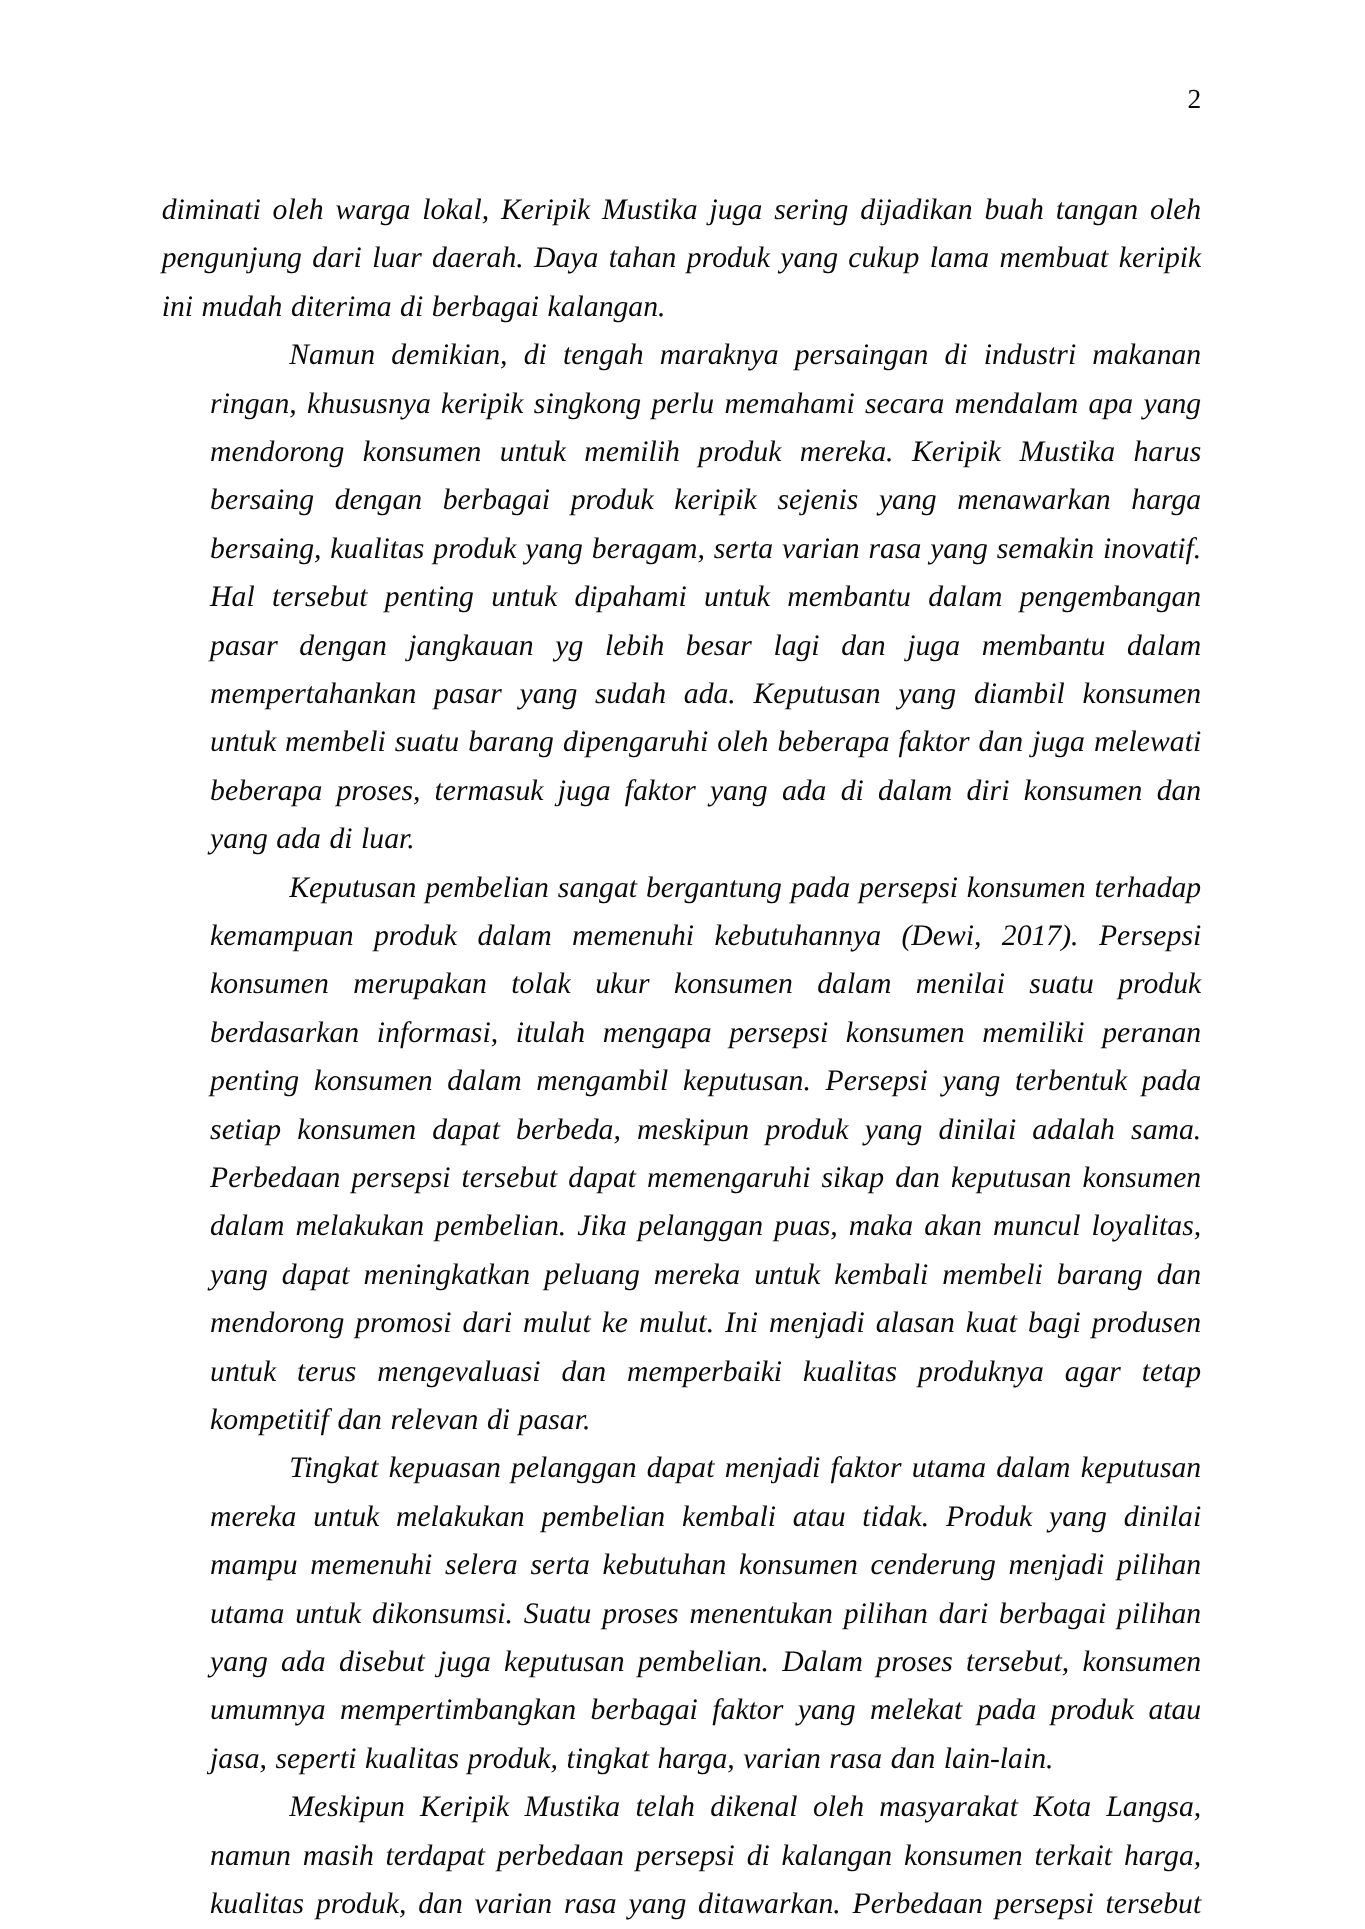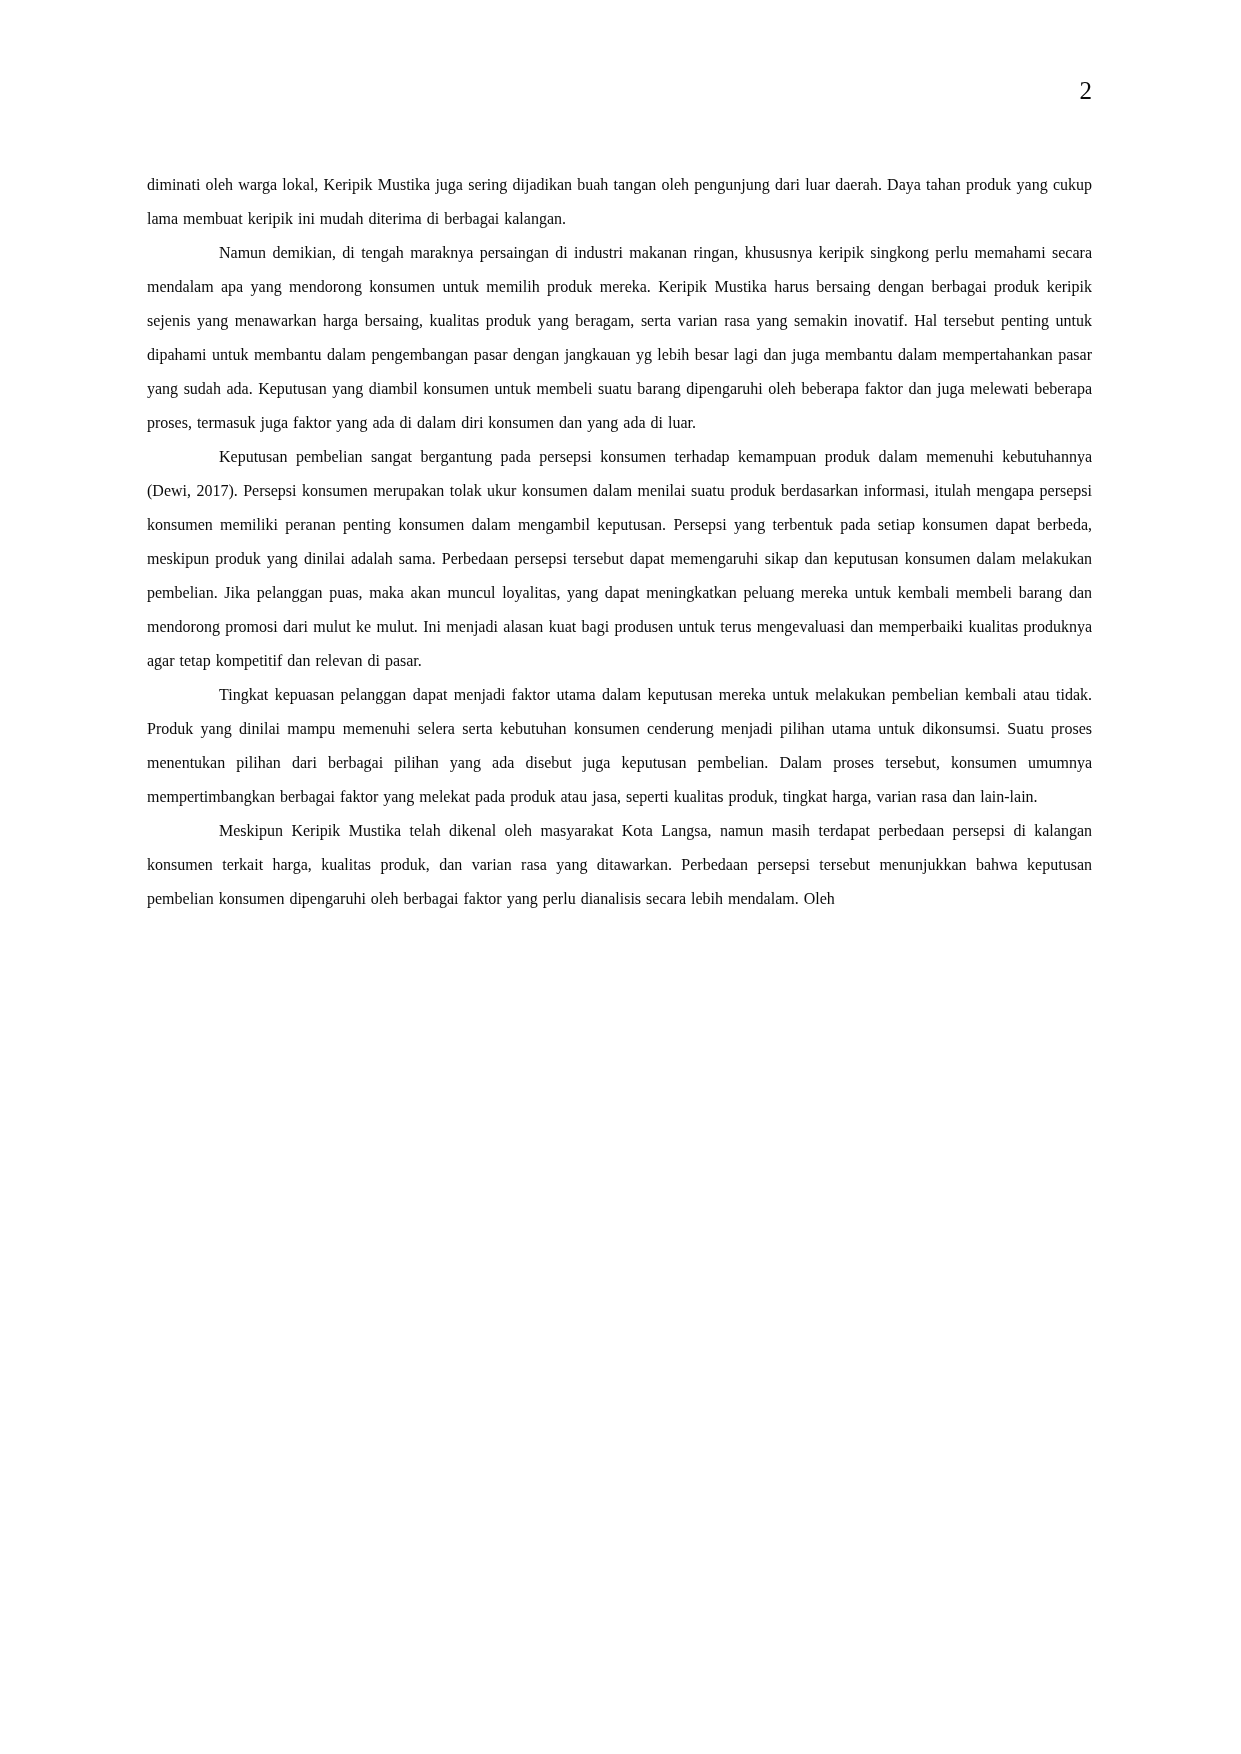--- a/index.html
+++ b/index.html
@@ -26,28 +26,30 @@
     line-height: 30px;
   }
   .page-body {
     position: absolute;
     top: 168px;
     left: 147px;
     width: 945px;
   }
   .page-body p {
     margin: 0;
-    font-size: 16px;
-    line-height: 34px;
+    font-size: 27px;
+    line-height: 44px;
     text-align: justify;
     text-align-last: left;
     word-spacing: 1px;
+    font-style: italic;
   }
   .page-body p.indented {
     text-indent: 72px;
+    margin-left: 44px;
   }
 </style>
 </head>
 <body>
 
 <div class="page">
 
   <div class="page-header">
     <span>2</span>
   </div>

